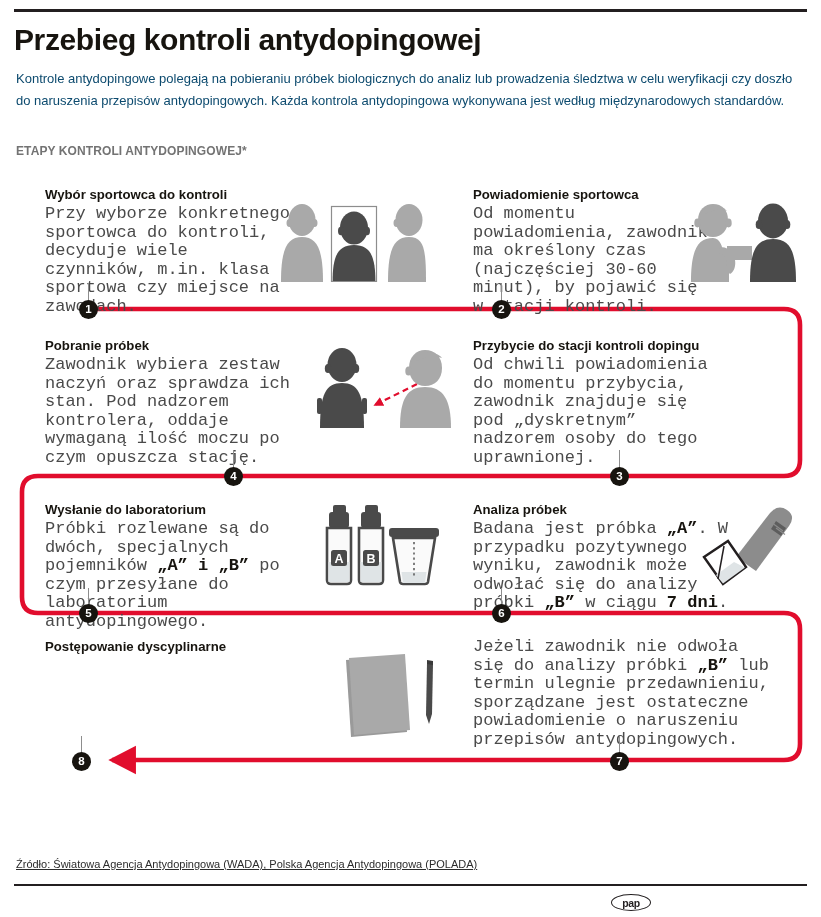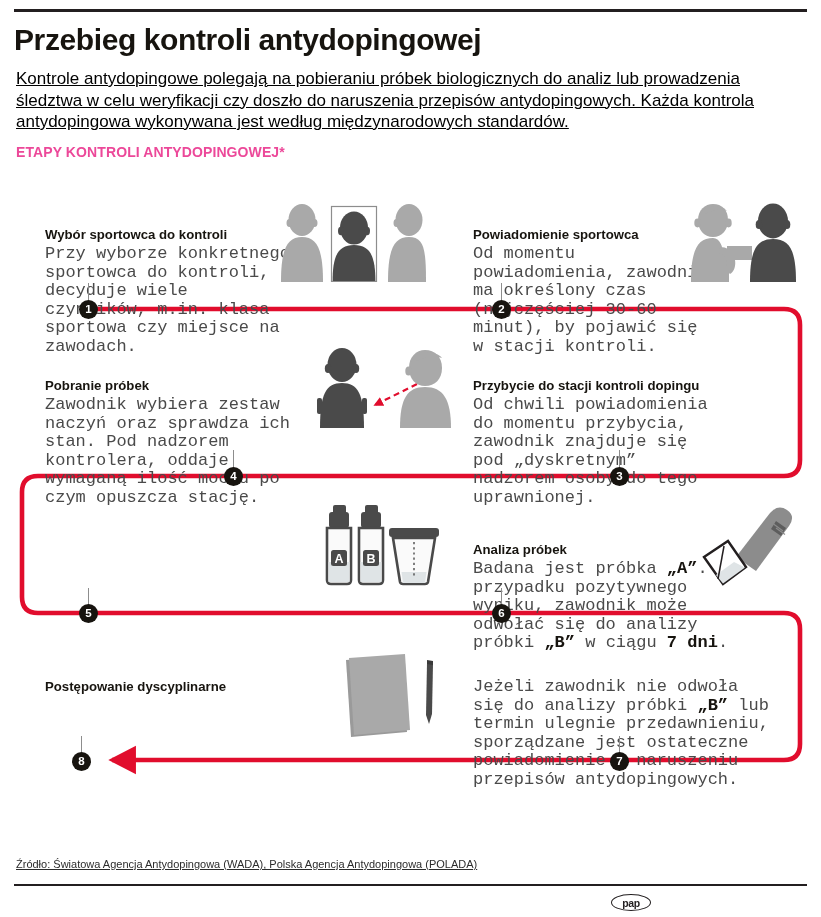--- a/index.html
+++ b/index.html
@@ -24,37 +24,37 @@
   }
   .title {
     position: absolute; left: 14px; top: 24px;
     width: 780px;
     font-size: 30px; font-weight: bold; letter-spacing: -0.4px;
     color: #17140f; line-height: 1.05;
   }
   .lede {
     position: absolute; left: 16px; top: 68px;
     width: 790px;
-    font-size: 17px; line-height: 21.5px; color: #000000; text-decoration: underline;
+    font-size: 13px; line-height: 21.5px; color: #0c4a6e;
   }
   .section-label {
     position: absolute; left: 16px; top: 144px;
-    font-size: 14px; font-weight: bold; letter-spacing: 0.1px;
-    color: #ec4899;
+    font-size: 12px; font-weight: bold; letter-spacing: 0.1px;
+    color: #737373;
   }
 
   
   #flow {
     position: absolute; left: 0; top: 170px;
     width: 821px; height: 610px;
     pointer-events: none;
   }
 
   
-  .step { position: absolute; margin-top: 40px; }
+  .step { position: absolute; }
   .step .head {
     font-size: 13.2px; font-weight: bold; color: #17140f;
     line-height: 17px; margin-bottom: 2px; white-space: nowrap;
   }
   .step .body {
     font-size: 17px; line-height: 18.6px; color: #4a4a4a; font-family: Liberation Mono, monospace;
   }
   .step .body b { color: #17140f; font-weight: bold; }
 
   
@@ -251,20 +251,24 @@
 
       <g fill="#a9a9a9">
         <path d="M96 22 C 96 11 103 4 112 4 C 122 4 129 11 129 22 C 129 33 122 40 112 40 C 103 40 96 33 96 22 Z"></path>
         <path d="M97 16 C 101 5 122 3 129 12 C 125 11 118 10 112 12 C 106 14 100 16 97 16 Z"></path>
         <ellipse cx="95.5" cy="25" rx="3.2" ry="4.5"></ellipse>
         <path d="M112 41 C 94 41 87 53 87 82 L 138 82 C 138 53 130 41 112 41 Z"></path>
       </g>
     </svg>
   </div>
 
+  <div class="step s5">
+    <div class="head">Wysłanie do laboratorium</div>
+    <div class="body">Próbki rozlewane są do dwóch, specjalnych pojemników <b>„A” i „B”</b> po czym przesyłane do laboratorium antydopingowego.</div>
+  </div>
   <div class="illus" style="left:324px; top:502px; width:122px; height:84px;">
     <svg viewBox="0 0 122 84" width="122" height="84">
 
       <rect x="5" y="10" width="20" height="16" rx="3" fill="#4a4a4a"></rect>
       <rect x="9" y="3" width="13" height="9" rx="2" fill="#4a4a4a"></rect>
       <path d="M3 26 L 27 26 L 27 78 Q 27 82 23 82 L 7 82 Q 3 82 3 78 Z" fill="#fafafa" stroke="#4a4a4a" stroke-width="2.6"></path>
       <rect x="4.5" y="60" width="21" height="20" fill="#dfe4e6"></rect>
       <rect x="7" y="48" width="16" height="16" rx="2.5" fill="#4a4a4a"></rect>
       <text x="15" y="60.5" font-family="Liberation Sans, sans-serif" font-size="12.5" font-weight="bold" fill="#ffffff" text-anchor="middle">A</text>
 

